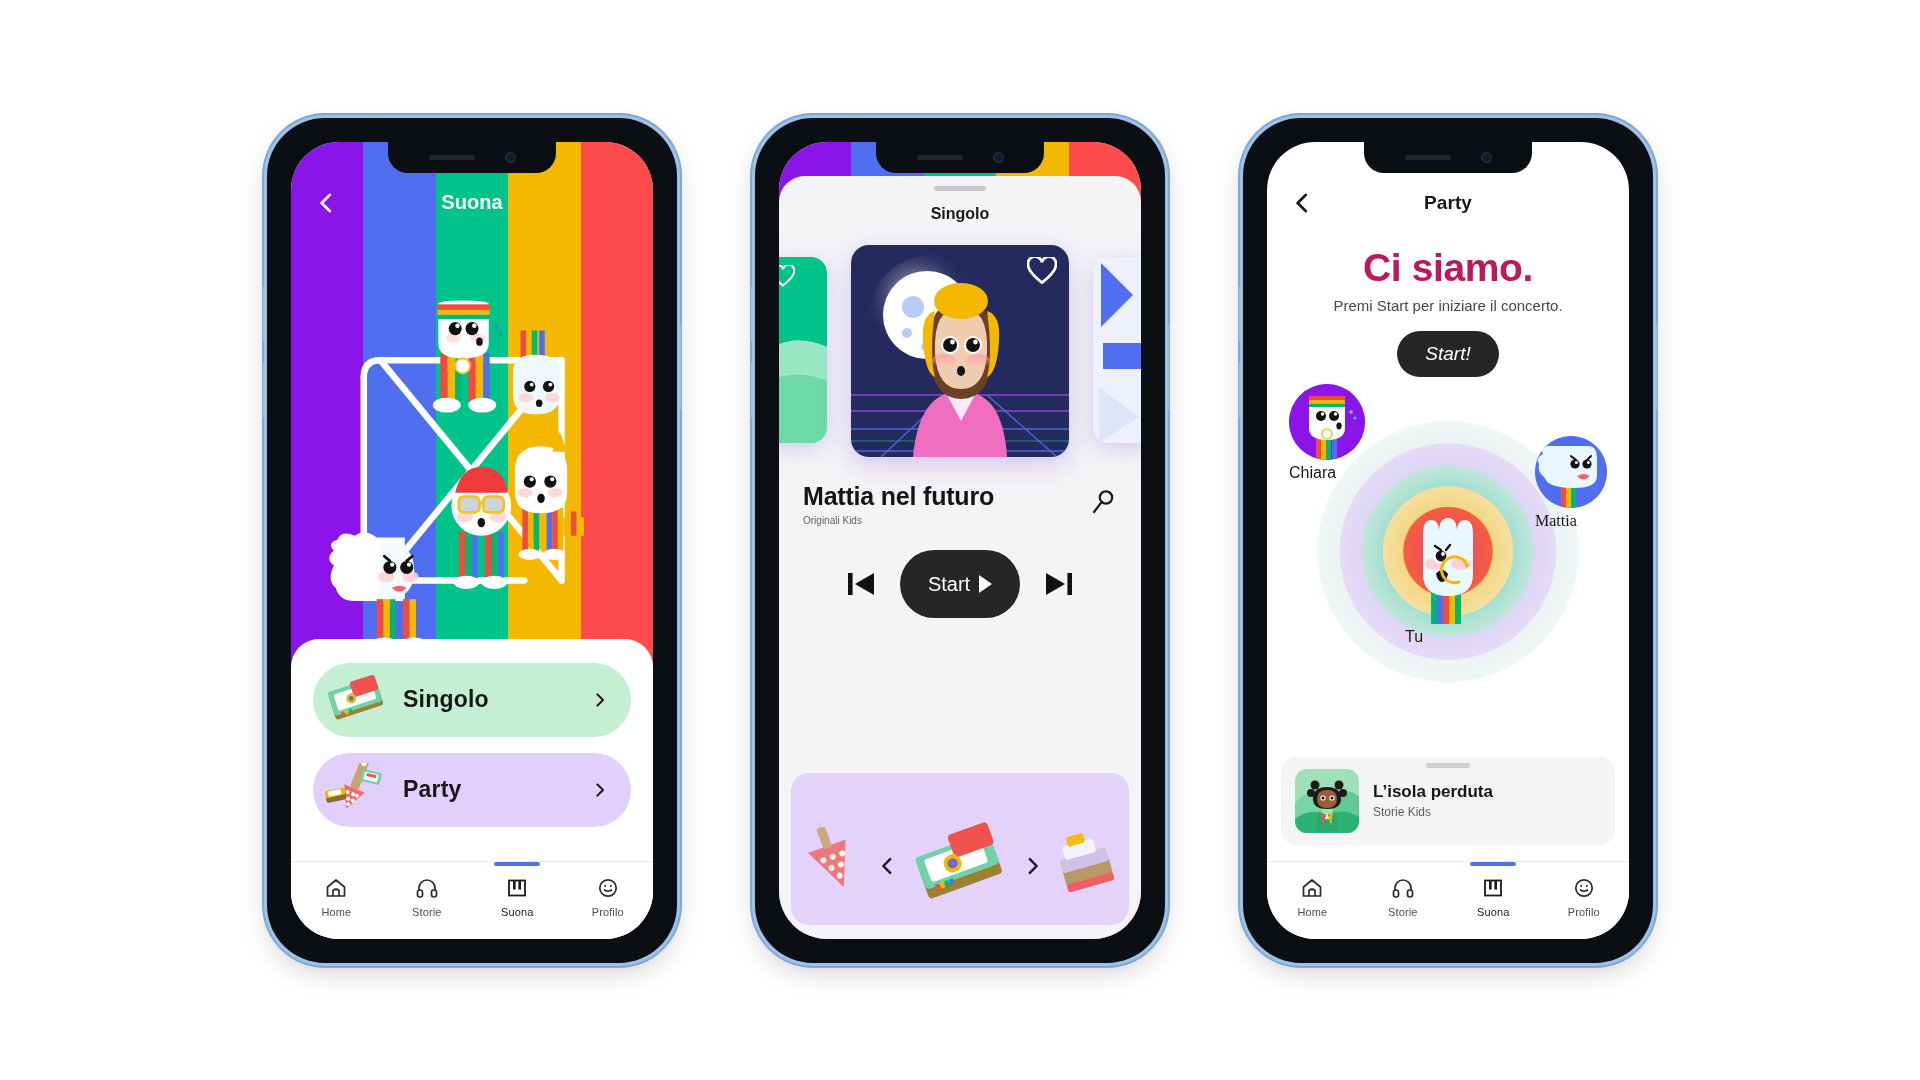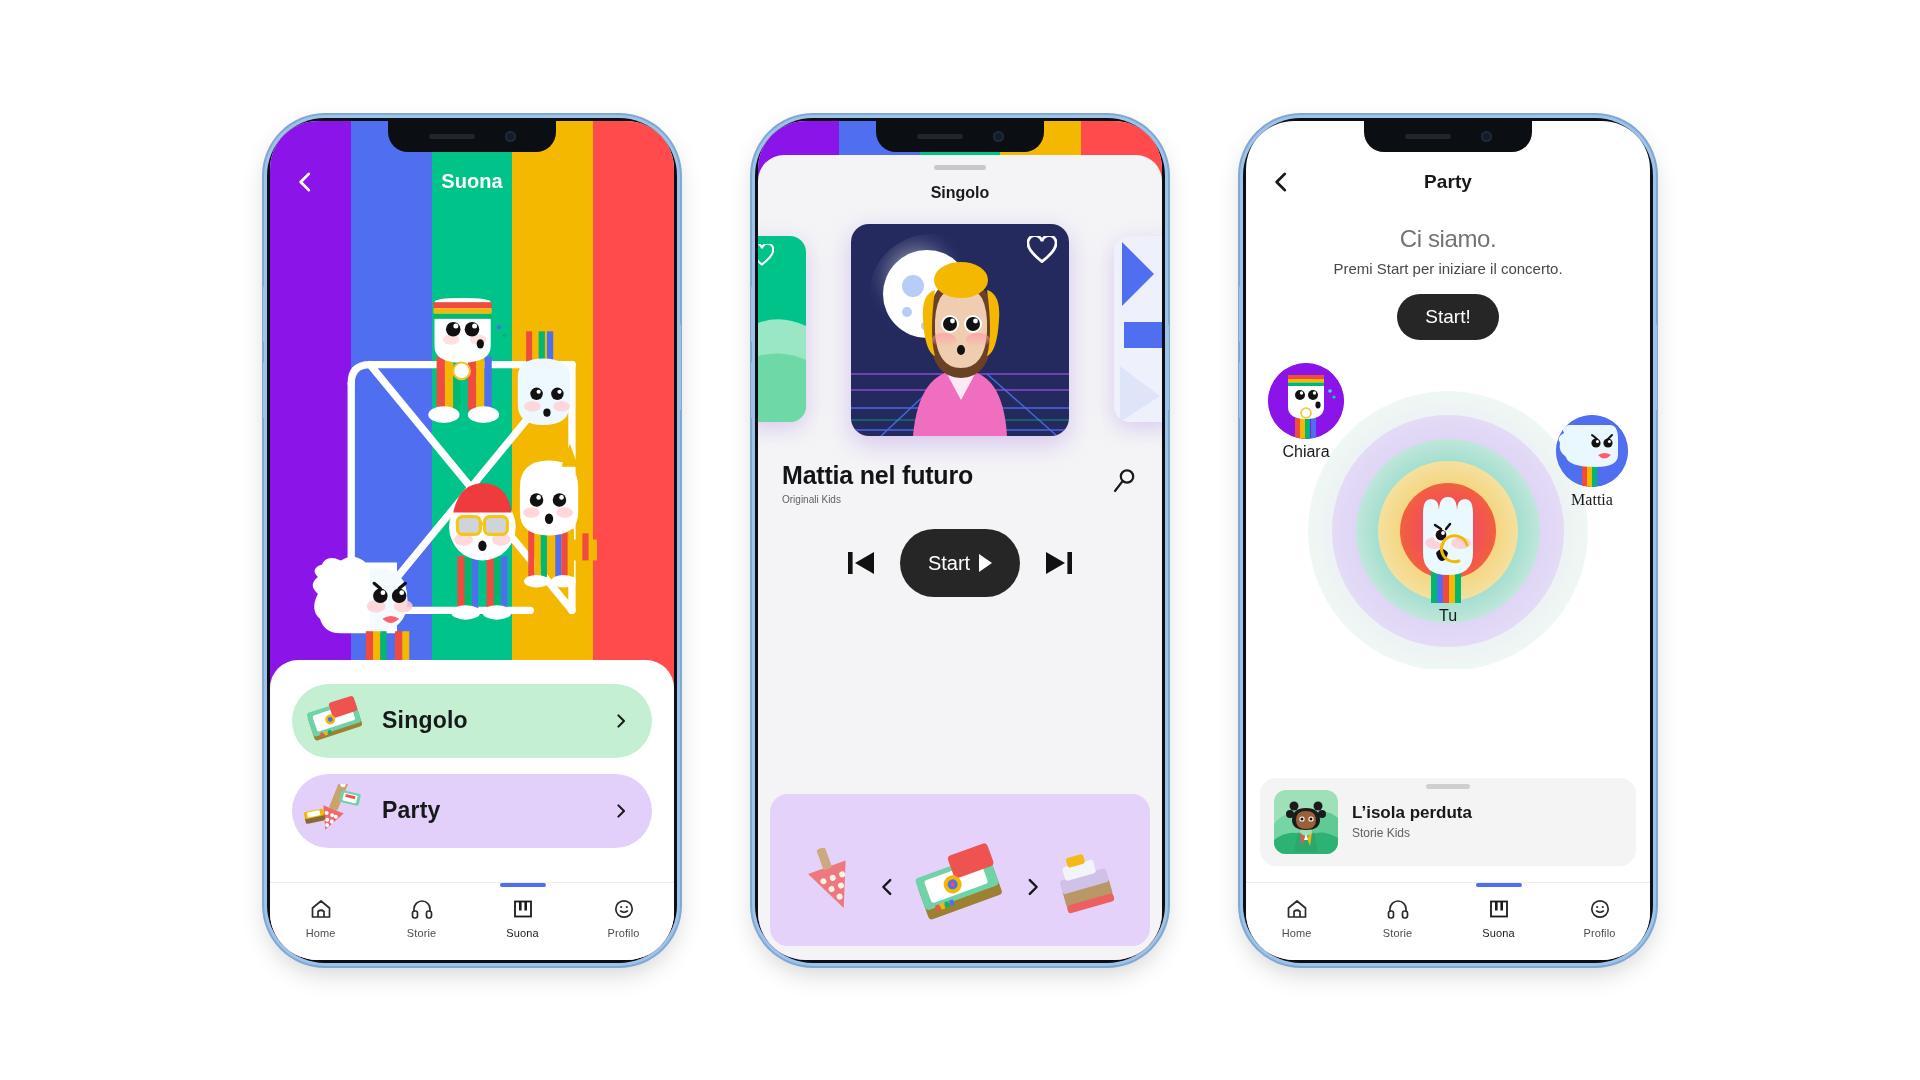--- a/index.html
+++ b/index.html
@@ -15,21 +15,21 @@
     display: flex; align-items: center; justify-content: center;
     gap: 78px;
   }
 
   
   .phone {
     position: relative;
     width: 410px; height: 845px;
     border-radius: 58px;
     background: #0b0f14;
-    padding: 3px;
+    padding: 24px;
     box-shadow: 0 0 0 3px #9fc3e8, 0 0 0 5px #7fa8d4, 0 10px 26px rgba(0,0,0,.18);
     flex: none;
   }
   .phone::before, .phone::after {
     content: ""; position: absolute; width: 3px; border-radius: 2px;
     background: #9fc3e8;
   }
   .phone::before { left: -4px; top: 168px; height: 56px; }
   .phone::after  { left: -4px; top: 244px; height: 56px; }
   .side-btn {
@@ -150,29 +150,29 @@
   }
   .instr-panel .ititle { font-size: 18px; font-weight: 700; color: #17181a; padding: 16px 0 0 20px; }
   .instr-row { position: absolute; inset: 34px 0 0 0; display: flex; align-items: center; justify-content: center; }
   .arw { width: 22px; height: 22px; cursor: pointer; flex: none; }
 
   
   .p3-head { position: absolute; top: 44px; left: 0; right: 0; height: 34px;
              display: flex; align-items: center; padding: 0 22px; z-index: 20; }
   .p3-head .nav-title { position: absolute; left: 50%; transform: translateX(-50%); color: #17181a; }
   .p3-hero { position: absolute; top: 104px; left: 0; right: 0; text-align: center; z-index: 10; }
-  .p3-h1 { font-size: 24px; font-weight: 400; color: #737373; letter-spacing: -.4px; }
+  .p3-h1 { font-size: 39px; font-weight: 700; color: #be185d; letter-spacing: -.4px; }
   .p3-sub { font-size: 15px; color: #45484c; margin-top: 6px; line-height: 1.3; padding: 0 62px; }
   .start2 {
     margin-top: 16px; display: inline-flex; align-items: center; justify-content: center;
     height: 46px; padding: 0 28px; border-radius: 24px; background: #262626; color: #fff;
-    font-size: 19px; cursor: pointer; border: none; font-family: "Liberation Sans", sans-serif;
+    font-size: 19px; cursor: pointer; border: none; font-family: "Liberation Sans", sans-serif; font-style: italic;
   }
   .party-stage { position: absolute; top: 258px; left: 0; right: 0; height: 290px; z-index: 5; }
-  .peer { position: absolute; text-align: center; z-index: 8; }
+  .peer { position: absolute; text-align: left; z-index: 8; }
   .peer .bubble { border-radius: 50%; overflow: hidden; position: relative; }
   .peer .pname { font-size: 16px; font-weight: 500; color: #17181a; margin-top: 4px; }
   .p3-card {
     position: absolute; left: 14px; right: 14px; bottom: 94px; height: 88px;
     background: #f4f4f5; border-radius: 16px; display: flex; align-items: center;
     padding: 0 14px; z-index: 22; cursor: pointer;
   }
   .p3-card .grab2 { position: absolute; top: 6px; left: 50%; transform: translateX(-50%);
                     width: 44px; height: 5px; border-radius: 3px; background: #cfcfd2; }
   .p3-card .thumb3 { width: 64px; height: 64px; border-radius: 12px; overflow: hidden; flex: none; position: relative; }

